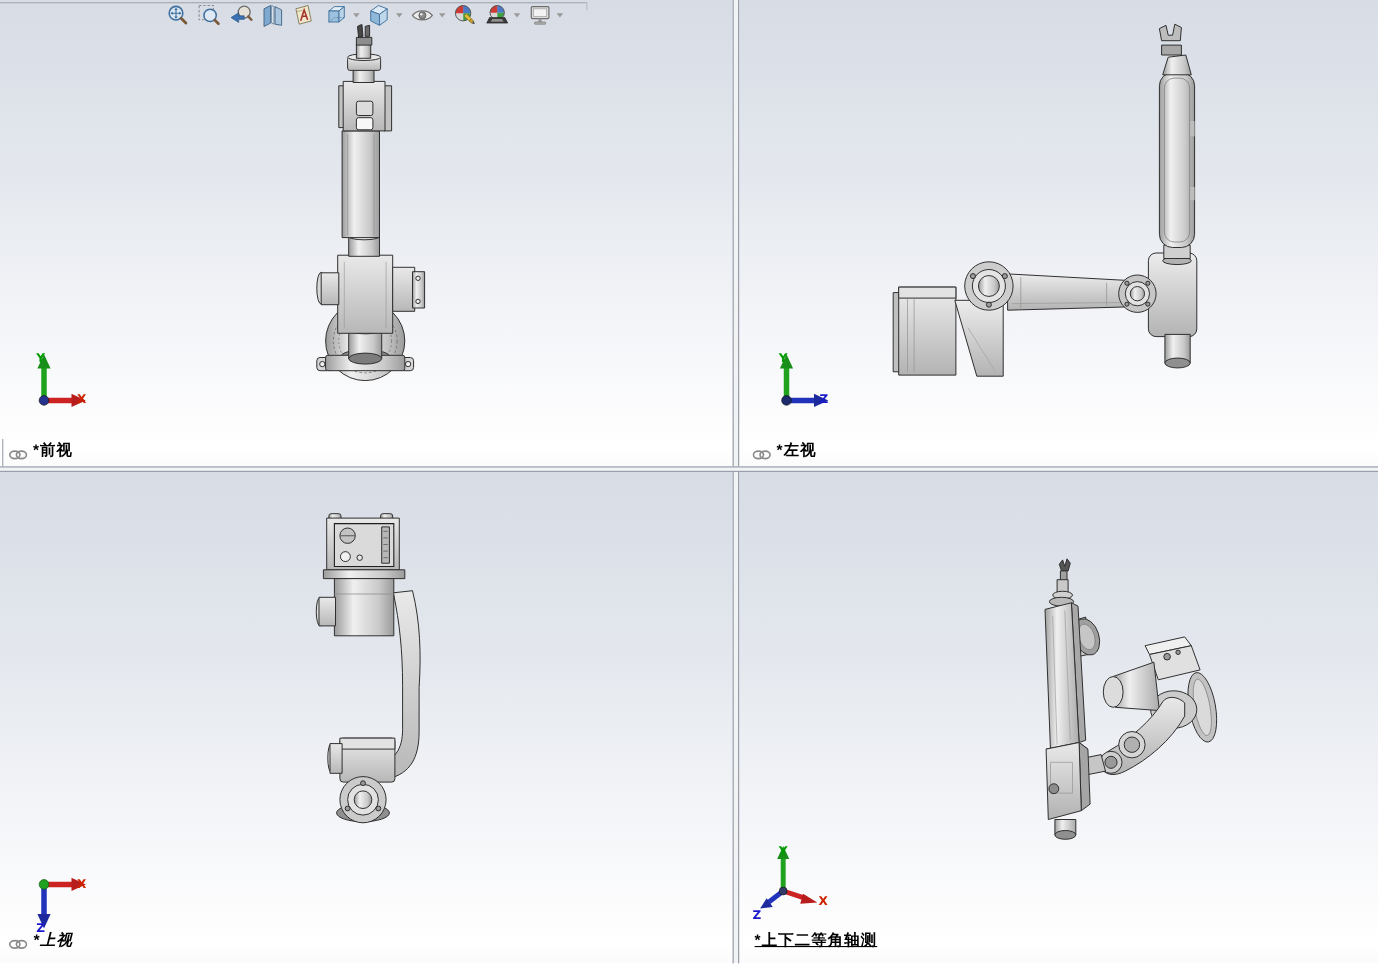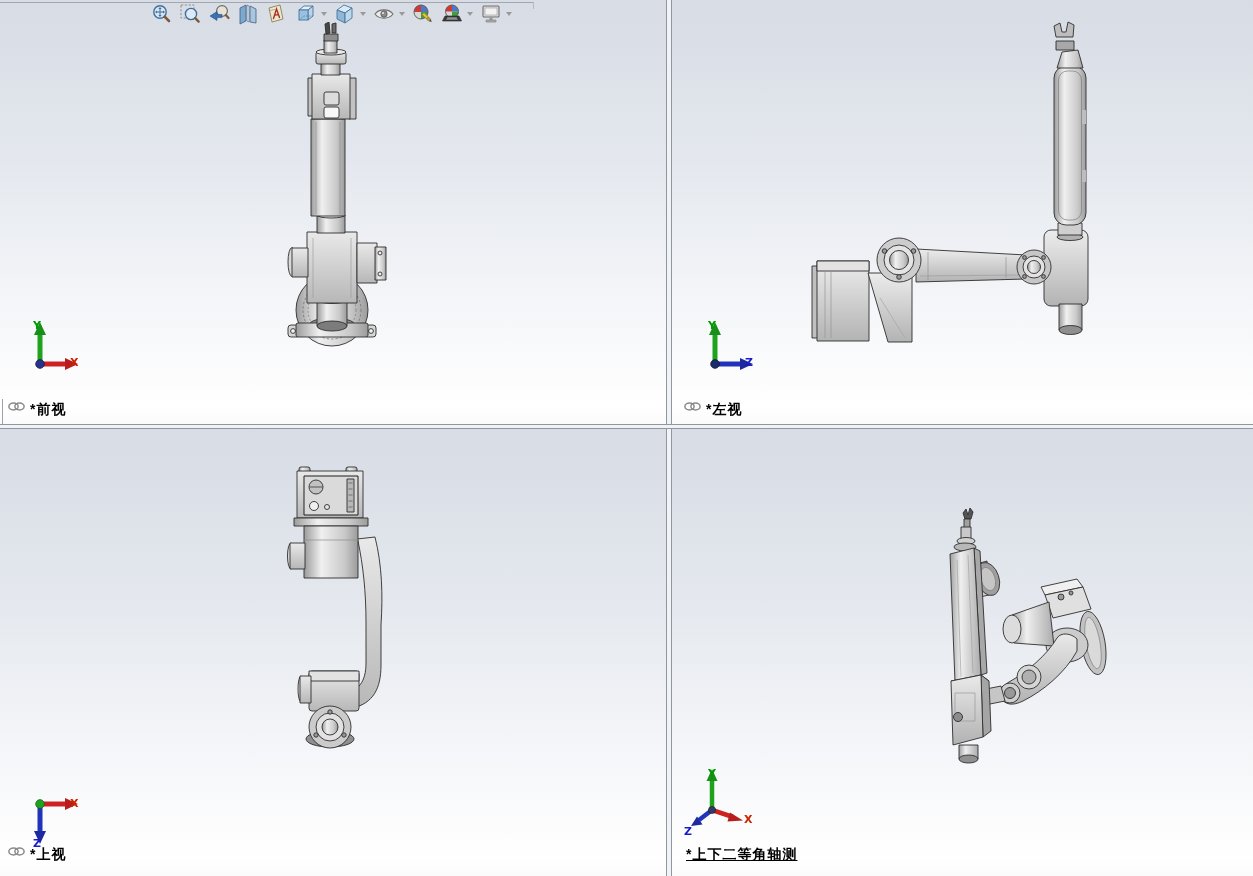--- a/index.html
+++ b/index.html
@@ -18,21 +18,21 @@
   .topline{position:absolute;left:0;top:2px;width:533px;height:1px;background:#a3a8b0;z-index:6;}
   .topline-tick{position:absolute;left:533px;top:2px;width:1px;height:7px;background:#b6bac1;z-index:6;}
   .edge-tick{position:absolute;left:2px;top:399px;width:1px;height:25px;background:#9aa1ab;z-index:6;}
 
   .toolbar{position:absolute;left:150px;top:2px;display:flex;align-items:center;gap:7px;z-index:8;}
   .tb-item{display:flex;align-items:center;gap:2px;}
   .tb-icon{width:22px;height:24px;display:block;}
   .dd{width:0;height:0;border-left:3.5px solid transparent;border-right:3.5px solid transparent;
       border-top:4px solid #9a9a9a;margin-left:2px;}
 
-  .vp-label{position:absolute;display:flex;align-items:flex-start;gap:5px;z-index:3;}
+  .vp-label{position:absolute;display:flex;align-items:flex-end;gap:5px;z-index:3;}
   .vp-label .txt{font-size:14px;font-weight:bold;color:#000;letter-spacing:1px;white-space:nowrap;}
   .link-icon{display:block;}
 
   .triad{position:absolute;z-index:2;}
   .ax{position:absolute;font-size:11px;font-weight:bold;z-index:3;
       font-family:"DejaVu Sans",sans-serif;}
   .ax-x{color:#cc2200;}
   .ax-y{color:#009b00;}
   .ax-z{color:#1a1acc;}
 
@@ -342,21 +342,21 @@
   <svg class="triad" style="left:25px;top:361px;" width="60" height="62" viewBox="0 0 60 62">
     <line x1="15" y1="14" x2="41" y2="14" stroke="#cc2222" stroke-width="5"></line>
     <polygon points="53,14 40,8 40,20" fill="#b81d1d"></polygon>
     <line x1="15" y1="14" x2="15" y2="42" stroke="#2233bb" stroke-width="5"></line>
     <polygon points="15,54 9,41 21,41" fill="#1c2a9e"></polygon>
     <circle cx="15" cy="14" r="4.4" fill="#1fa01f" stroke="#0c5c0c" stroke-width="0.6"></circle>
   </svg>
   <span class="ax ax-x" style="left:70px;top:368px;">X</span>
   <span class="ax ax-z" style="left:33px;top:408px;">Z</span>
 
-  <div class="vp-label" style="left:8px;bottom:12px;">
+  <div class="vp-label" style="left:8px;bottom:12px;font-style:italic;">
     <svg class="link-icon" width="17" height="11" viewBox="0 0 17 11">
       <ellipse cx="5.5" cy="5.5" rx="4.6" ry="3.4" fill="none" stroke="#8a8a8a" stroke-width="1.5"></ellipse>
       <ellipse cx="11.5" cy="5.5" rx="4.6" ry="3.4" fill="none" stroke="#8a8a8a" stroke-width="1.5"></ellipse>
     </svg>
     <span class="txt">*上视</span>
   </div>
 </div>
 
 <div class="vp" id="vp-iso">
 

